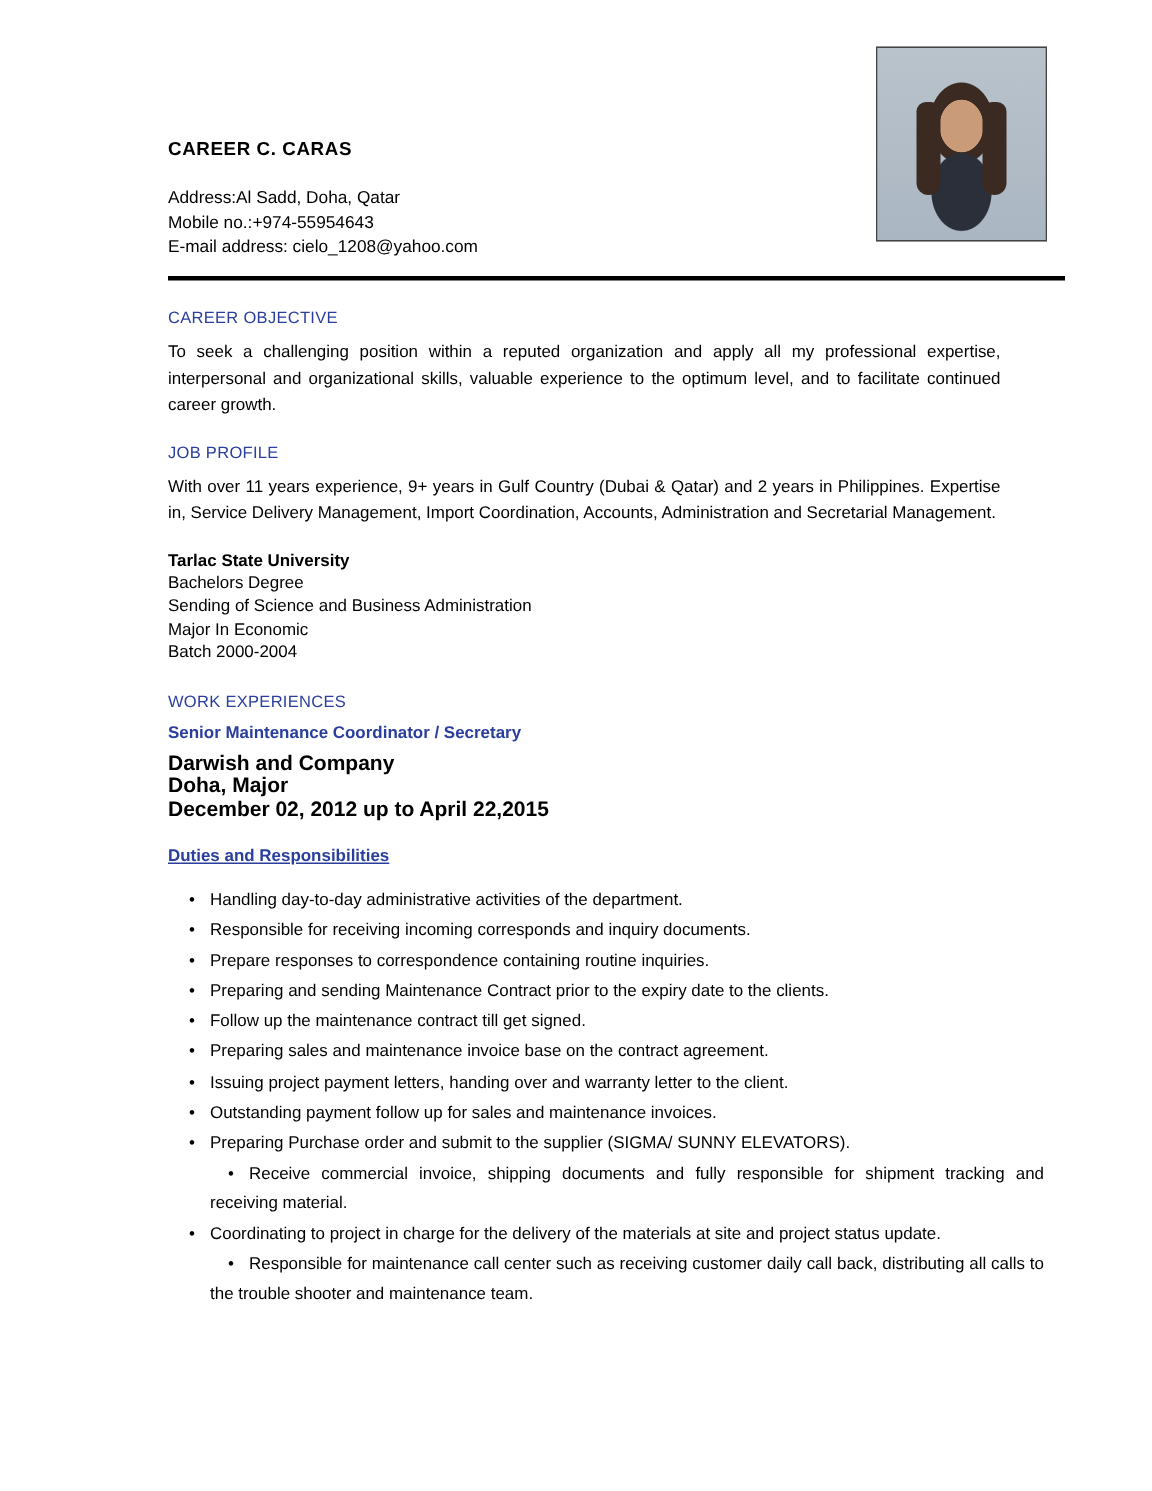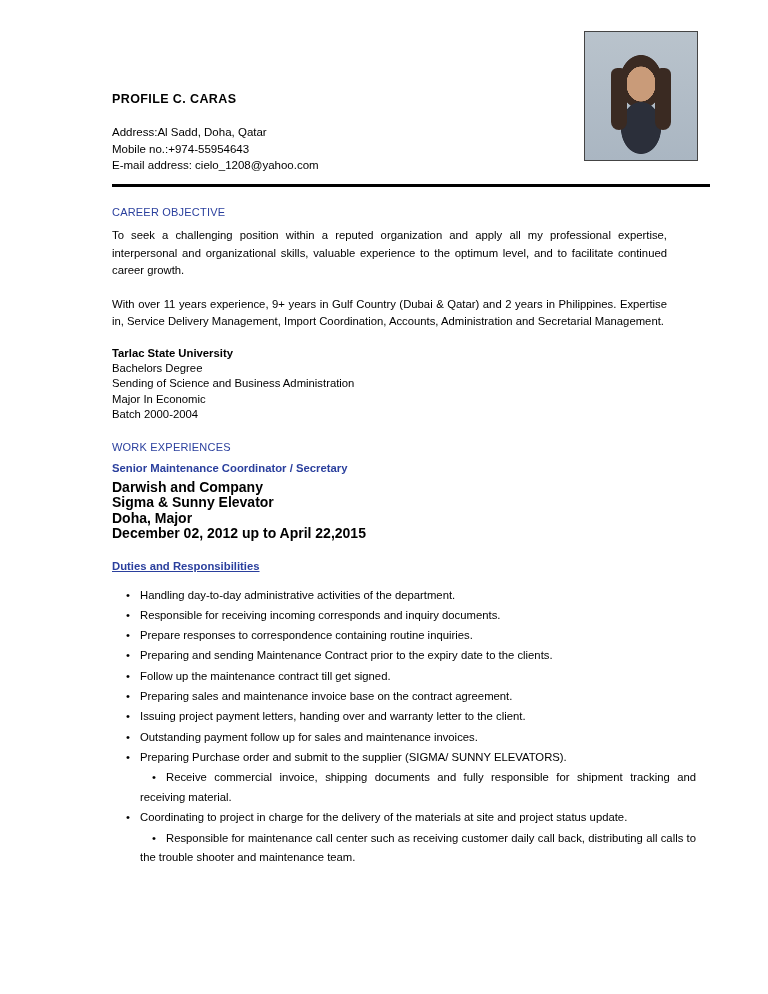--- a/index.html
+++ b/index.html
@@ -159,49 +159,49 @@
 
 <div class="page">
 
   <div class="photo-frame">
     <div class="photo-inner"></div>
     <div class="photo-hairL"></div>
     <div class="photo-hairR"></div>
   </div>
 
   <div class="content">
-    <div class="name">PROFILE C. CARAS</div>
+    <div class="name">CAREER C. CARAS</div>
     <div class="contact">
       <div>Address:Al Sadd, Doha, Qatar</div>
       <div>Mobile no.:+974-55954643</div>
       <div>E-mail address:  cielo_1208@yahoo.com</div>
     </div>
   </div>
 
   <div class="rule"></div>
 
   <div class="body-area">
 
     <h2 class="section">CAREER OBJECTIVE</h2>
     <p class="para">To seek a challenging position within a reputed organization and apply all my professional expertise, interpersonal and organizational skills, valuable experience to the optimum level, and to facilitate continued career growth.</p>
 
+    <h2 class="section">JOB PROFILE</h2>
     <p class="para">With over 11 years experience, 9+ years in Gulf Country (Dubai &amp; Qatar) and 2 years in Philippines. Expertise in, Service Delivery Management, Import Coordination, Accounts, Administration and Secretarial Management.</p>
 
     <p class="edu-title">Tarlac State University</p>
     <p class="edu-line">Bachelors Degree</p>
     <p class="edu-line">Sending of Science and Business Administration</p>
     <p class="edu-line">Major In Economic</p>
     <p class="edu-line">Batch 2000-2004</p>
 
     <div class="block-gap"></div>
 
     <h2 class="section">WORK EXPERIENCES</h2>
     <p class="job-title">Senior Maintenance Coordinator / Secretary</p>
     <p class="job-line">Darwish and Company</p>
-    <p class="job-line">Sigma &amp; Sunny Elevator</p>
     <p class="job-line">Doha, Major</p>
     <p class="job-line">December 02, 2012 up to April 22,2015</p>
 
     <p class="duties-head">Duties and Responsibilities </p>
 
     <ul class="duties">
       <li> Handling day-to-day administrative activities of the department.</li>
       <li>Responsible for receiving incoming corresponds and inquiry documents.</li>
       <li>Prepare responses to correspondence containing routine inquiries.</li>
       <li>Preparing and sending Maintenance Contract prior to the expiry date to the clients.</li>

